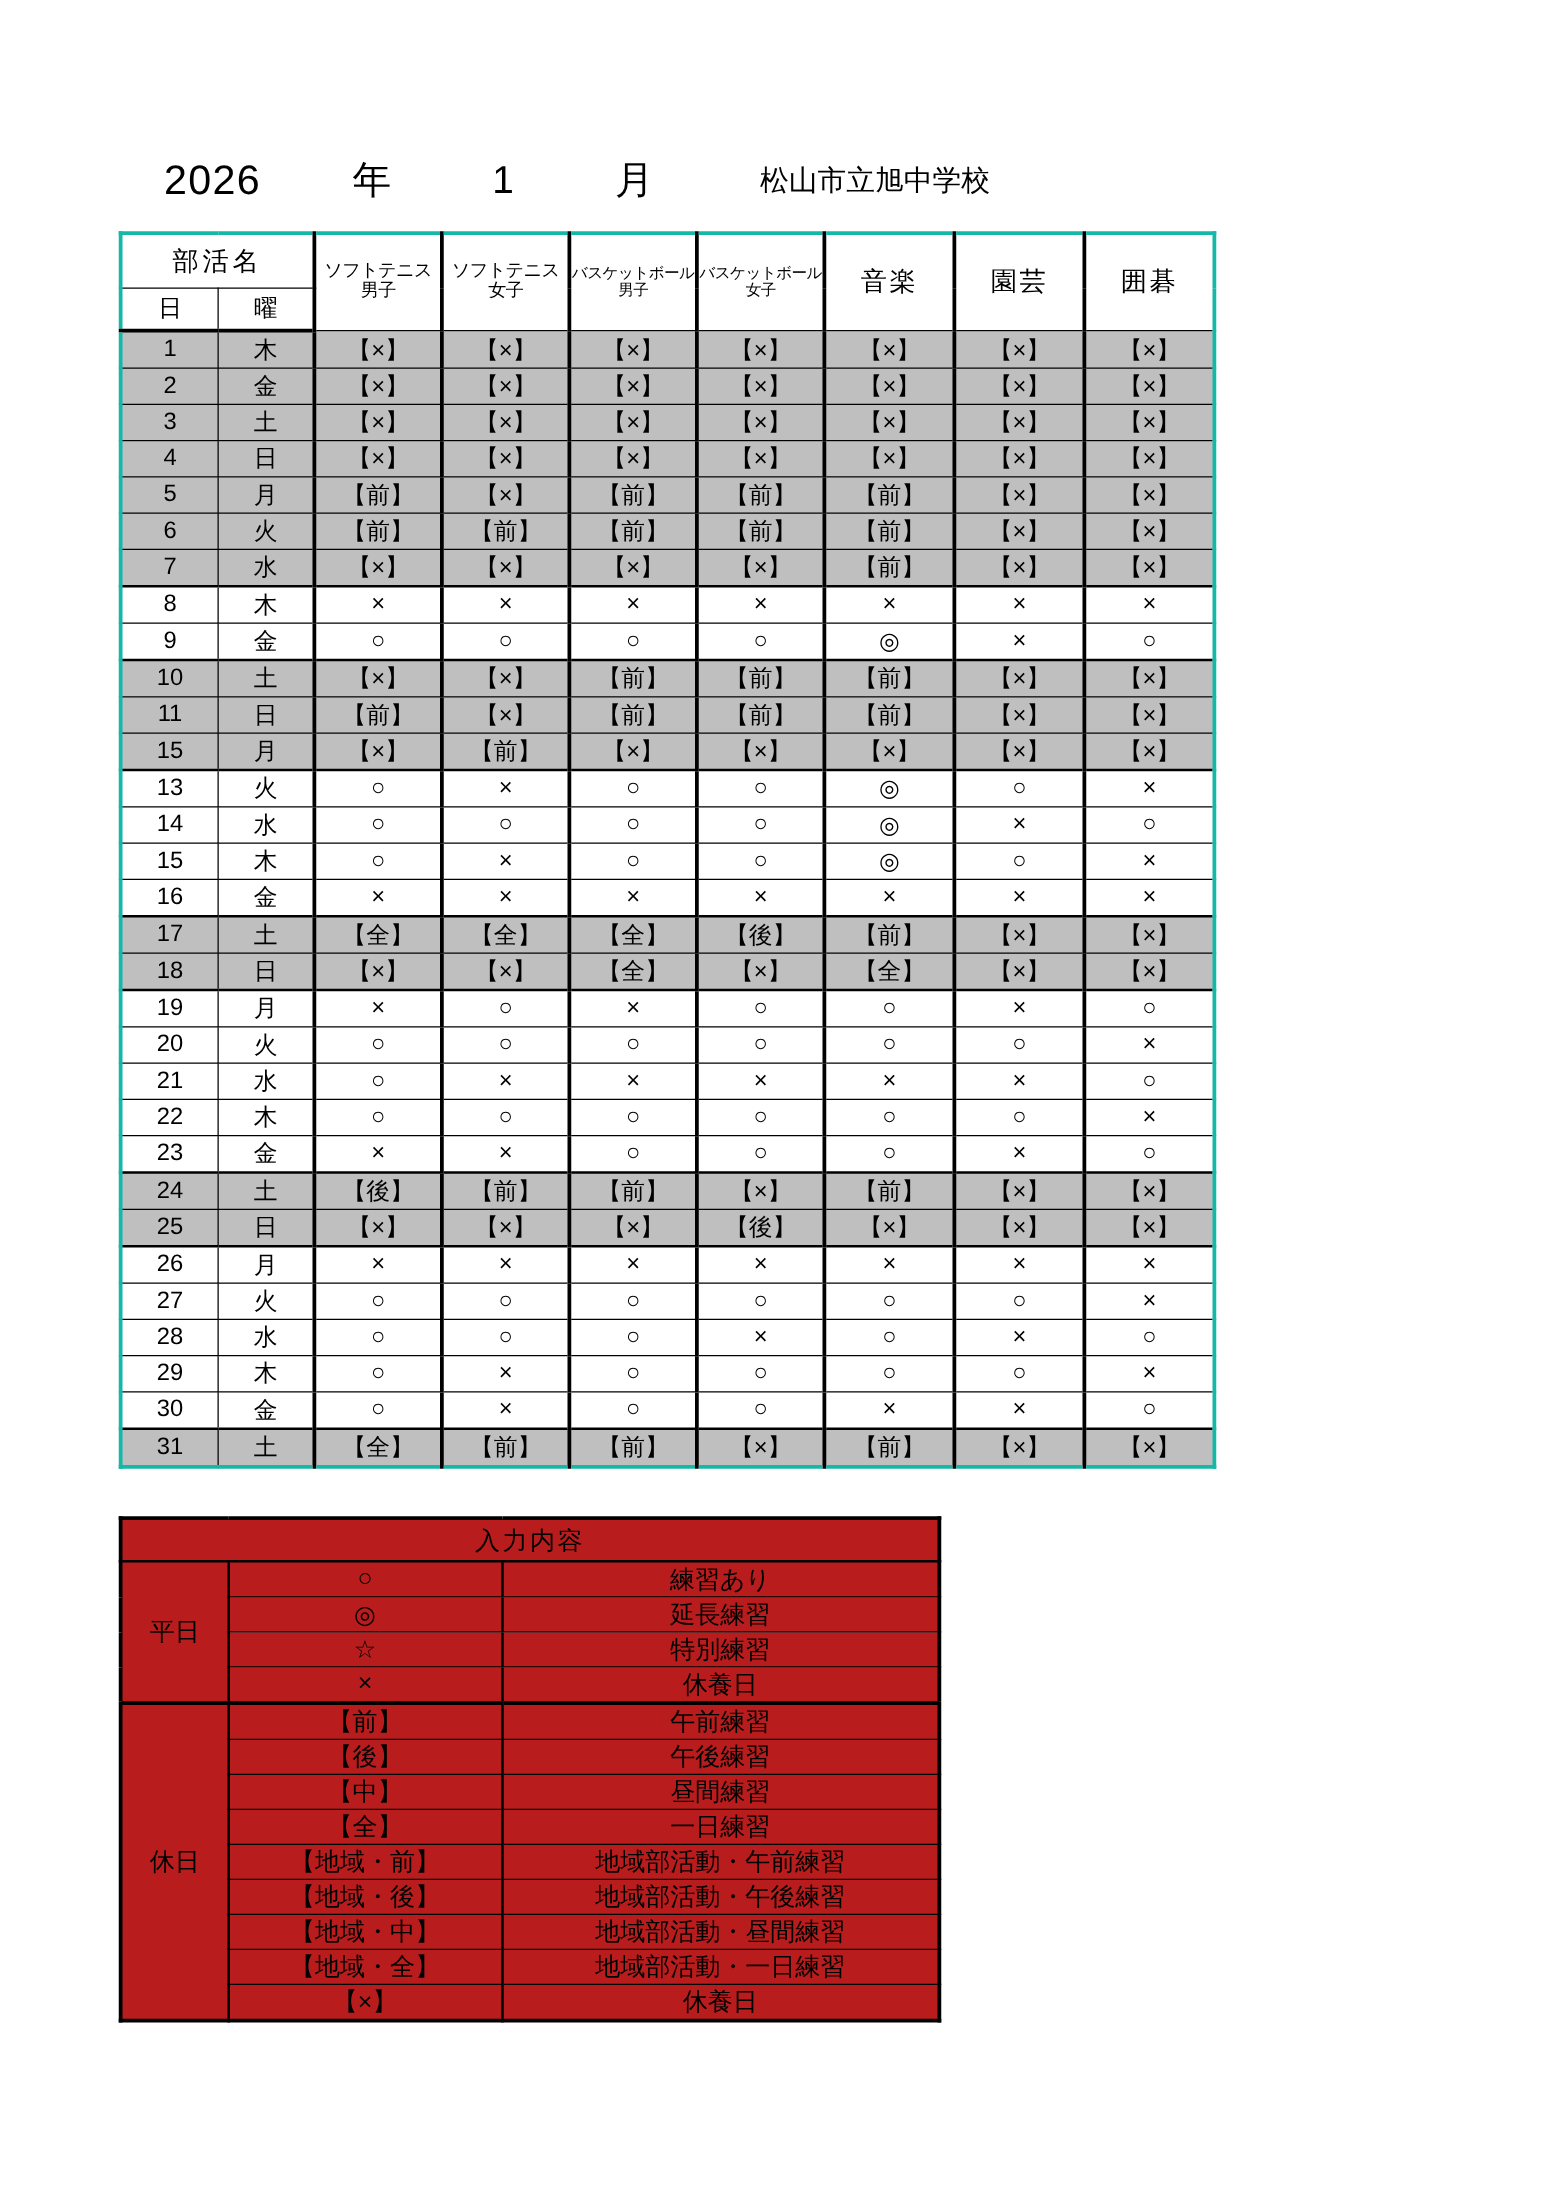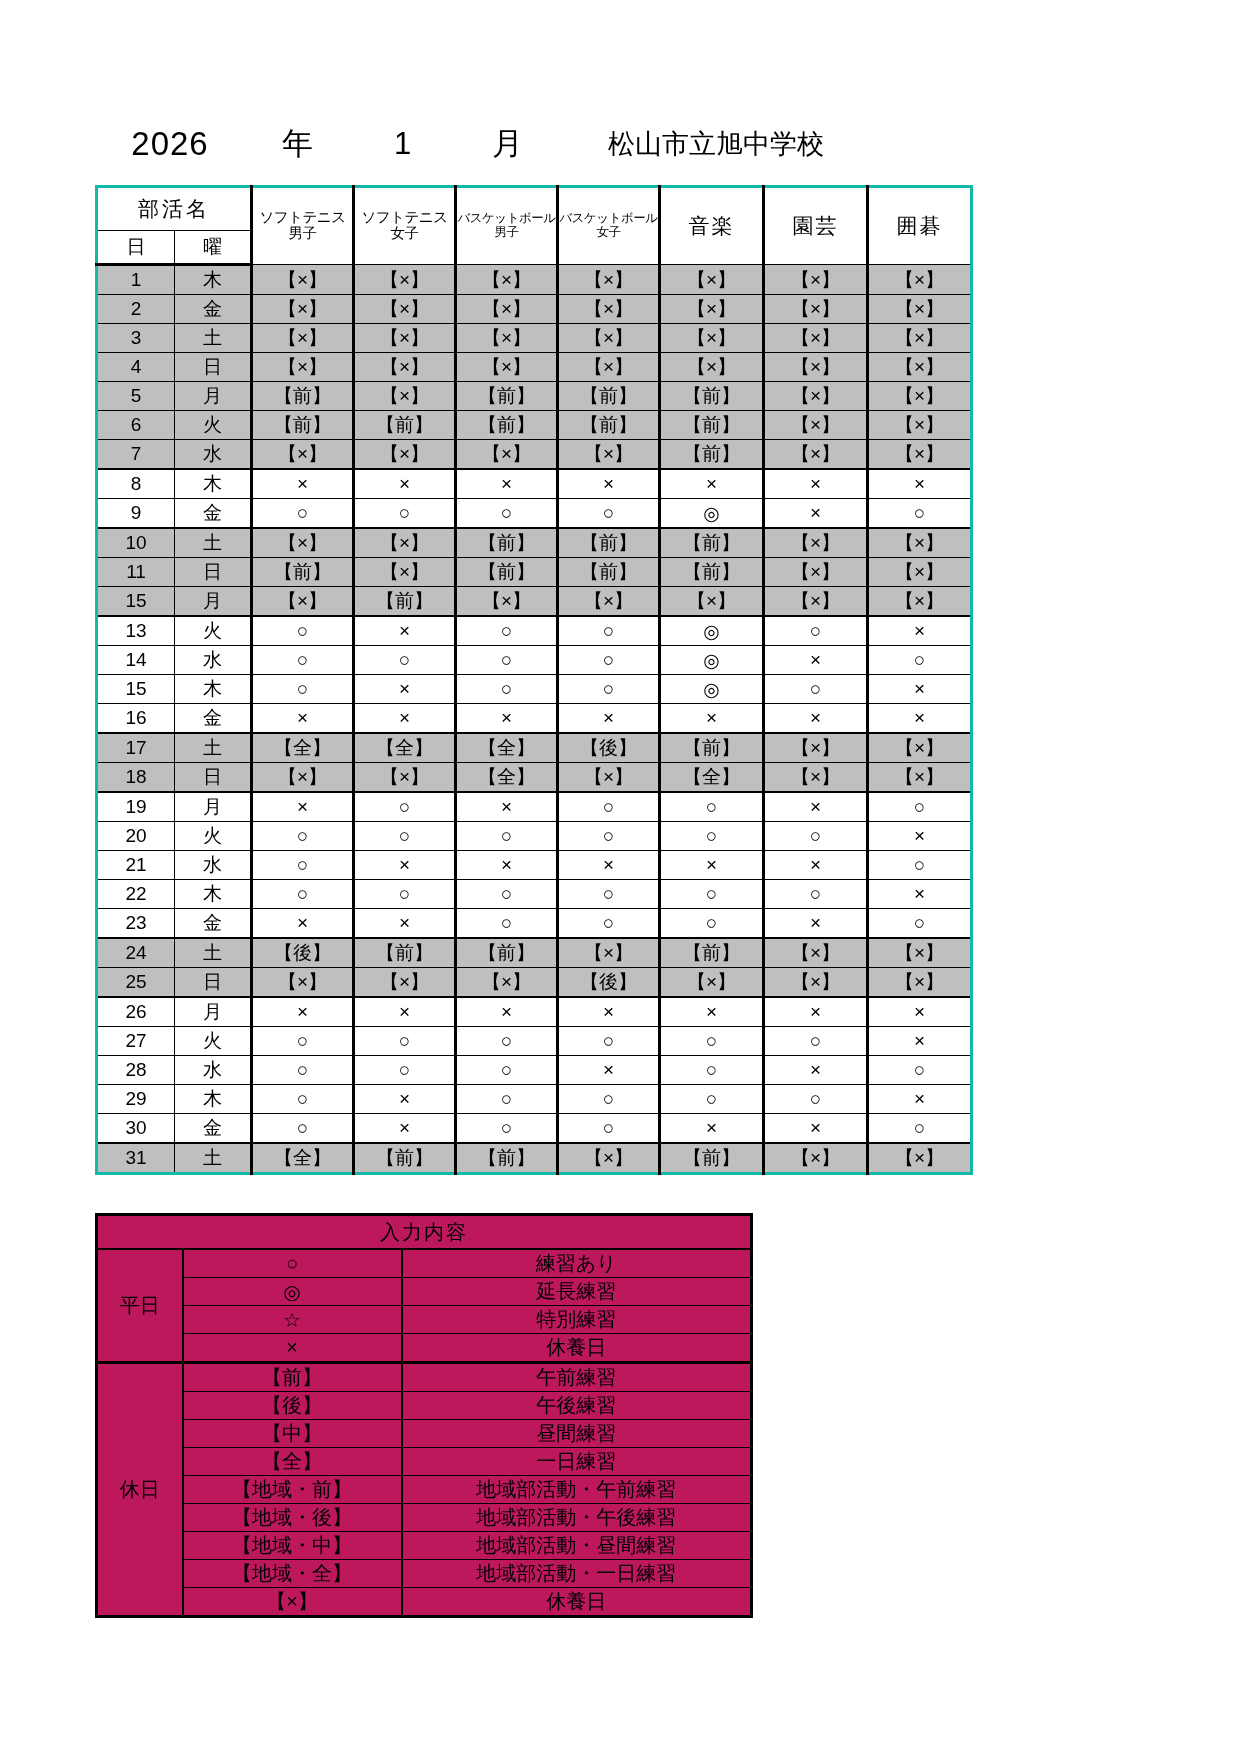--- a/index.html
+++ b/index.html
@@ -37,21 +37,21 @@
   .t-month{
     width:105px; text-align:center;
     font-size:31px;
   }
   .t-gatsu{
     width:105px; text-align:center;
     font-size:31px;
   }
   .t-school{
     margin-left:48px;
-    font-size:27px;
+    font-size:23px;
     letter-spacing:0px;
     white-space:nowrap;
     text-align:right;
   }
 
   
   .sched-wrap{
     position:absolute;
     left:95px; top:185px;
   }
@@ -123,21 +123,21 @@
     border-collapse:collapse;
     table-layout:fixed;
     border:3px solid #000;
   }
   table.legend td{
     border:1px solid #000;
     text-align:center;
     vertical-align:middle;
     padding:0;
     font-size:20px;
-    background:#be185d;
+    background:#b91c1c;
   }
   .lg-head{
     height:32px;
     font-size:21px;
     letter-spacing:2px;
     border-bottom:2px solid #000 !important;
   }
   .lg-cat{width:86px; font-size:21px; letter-spacing:2px;}
   .lg-sym{width:219px;}
   .lg-desc{width:350px;}

